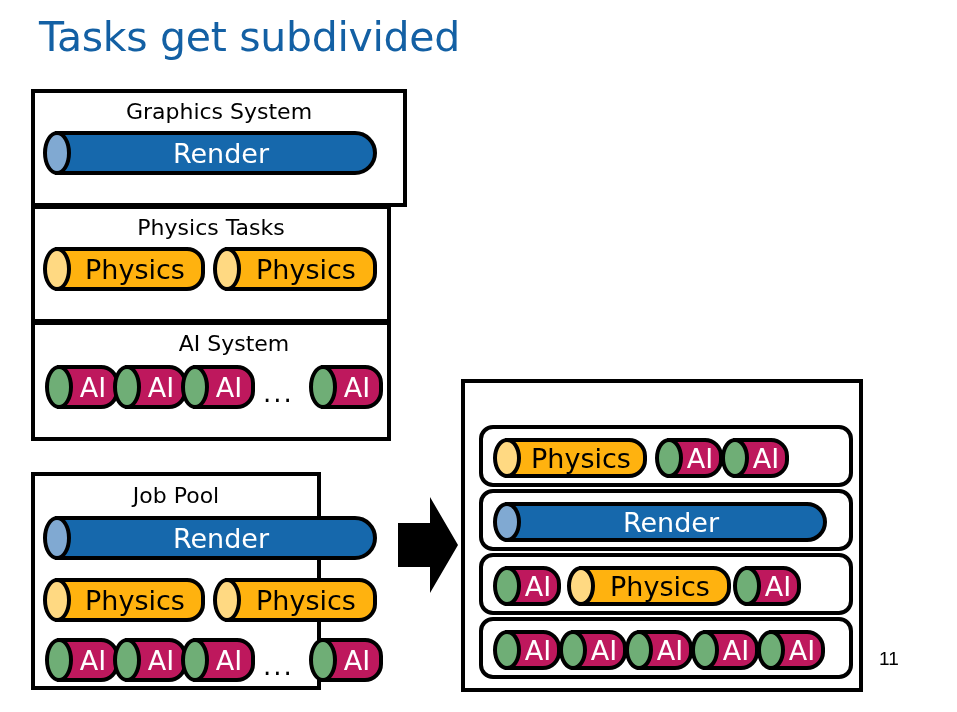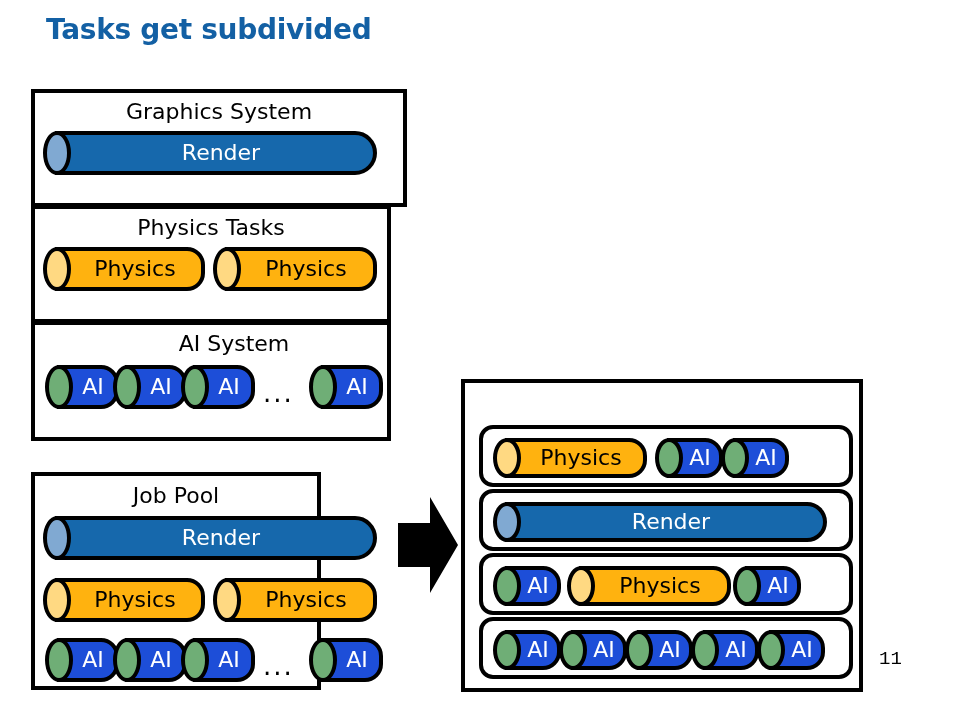--- a/index.html
+++ b/index.html
@@ -5,23 +5,23 @@
   html,body{margin:0;padding:0;}
   body{
     width:957px;height:712px;background:#ffffff;
     font-family:"DejaVu Sans","Liberation Sans",sans-serif;
     position:relative;overflow:hidden;
   }
   .slide{position:absolute;left:0;top:0;width:957px;height:712px;}
 
   
   #slide-title{
-    position:absolute;left:46px;top:13px;
+    position:absolute;left:39px;top:13px;
     font-family:"DejaVu Sans","Liberation Sans",sans-serif;
-    font-size:28px;font-weight:bold;color:#1360a4;
+    font-size:41px;font-weight:normal;color:#1360a4;
     letter-spacing:-0.3px;white-space:nowrap;
   }
 
   
   .frame{
     position:absolute;box-sizing:border-box;
     border:4px solid #000000;background:#ffffff;
   }
   .frame-title{
     position:absolute;left:0;right:0;text-align:center;
@@ -37,31 +37,31 @@
   }
   .cyl-wide{border-radius:0 22px 22px 0;}
   .cyl .cap{
     position:absolute;left:-16px;top:-4px;bottom:-4px;width:28px;
     box-sizing:border-box;
     border:4px solid #000000;border-radius:50%;
     z-index:3;
   }
   .cyl .label{
     position:relative;z-index:4;
-    font-size:22px;line-height:1;white-space:nowrap;
+    font-size:27px;line-height:1;white-space:nowrap;
     padding-left:10px;
   }
   
   .c-render{background:#1668ac;}
   .c-render .cap{background:#80a9d2;}
   .c-render .label{color:#ffffff;}
   .c-physics{background:#ffb20f;}
   .c-physics .cap{background:#ffd982;}
   .c-physics .label{color:#000000;}
-  .c-ai{background:#1d4ed8;}
+  .c-ai{background:#be185d;}
   .c-ai .cap{background:#6fae76;}
   .c-ai .label{color:#ffffff;}
 
   
   .dots{
     position:absolute;font-size:26px;color:#000000;line-height:1;
     letter-spacing:2px;
   }
 
   
@@ -80,21 +80,21 @@
 
   
   .wt-row{
     position:absolute;box-sizing:border-box;
     border:4px solid #000000;border-radius:14px;background:#ffffff;
   }
 
   
   #page-number{
     position:absolute;left:879px;top:648px;
-    font-family:Liberation Mono, monospace;
+    font-family:Liberation Sans, sans-serif;
     font-size:19px;color:#000000;
   }
 </style>
 </head>
 <body>
 
 <div class="slide">
 
   <div id="slide-title">Tasks get subdivided</div>
 

